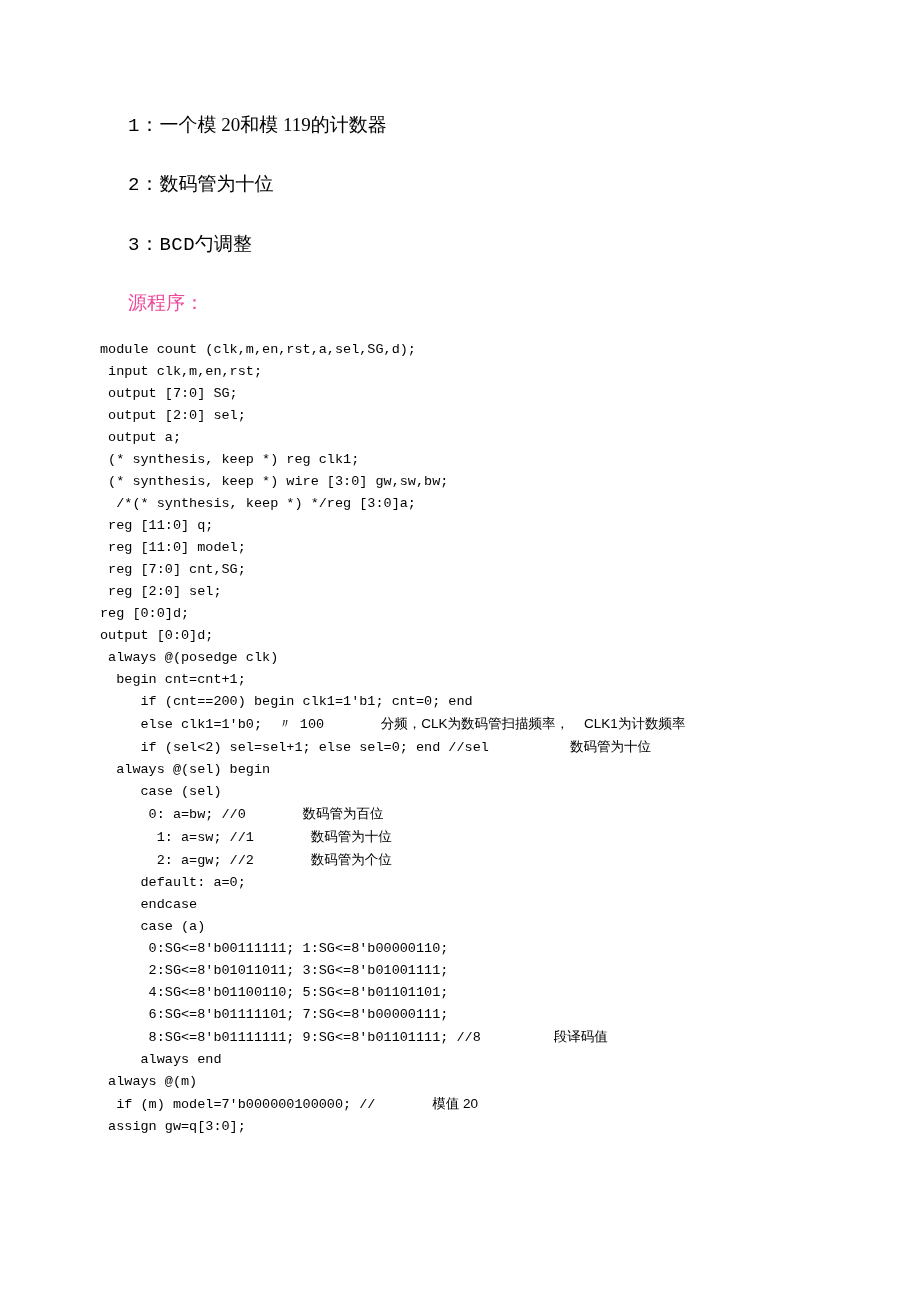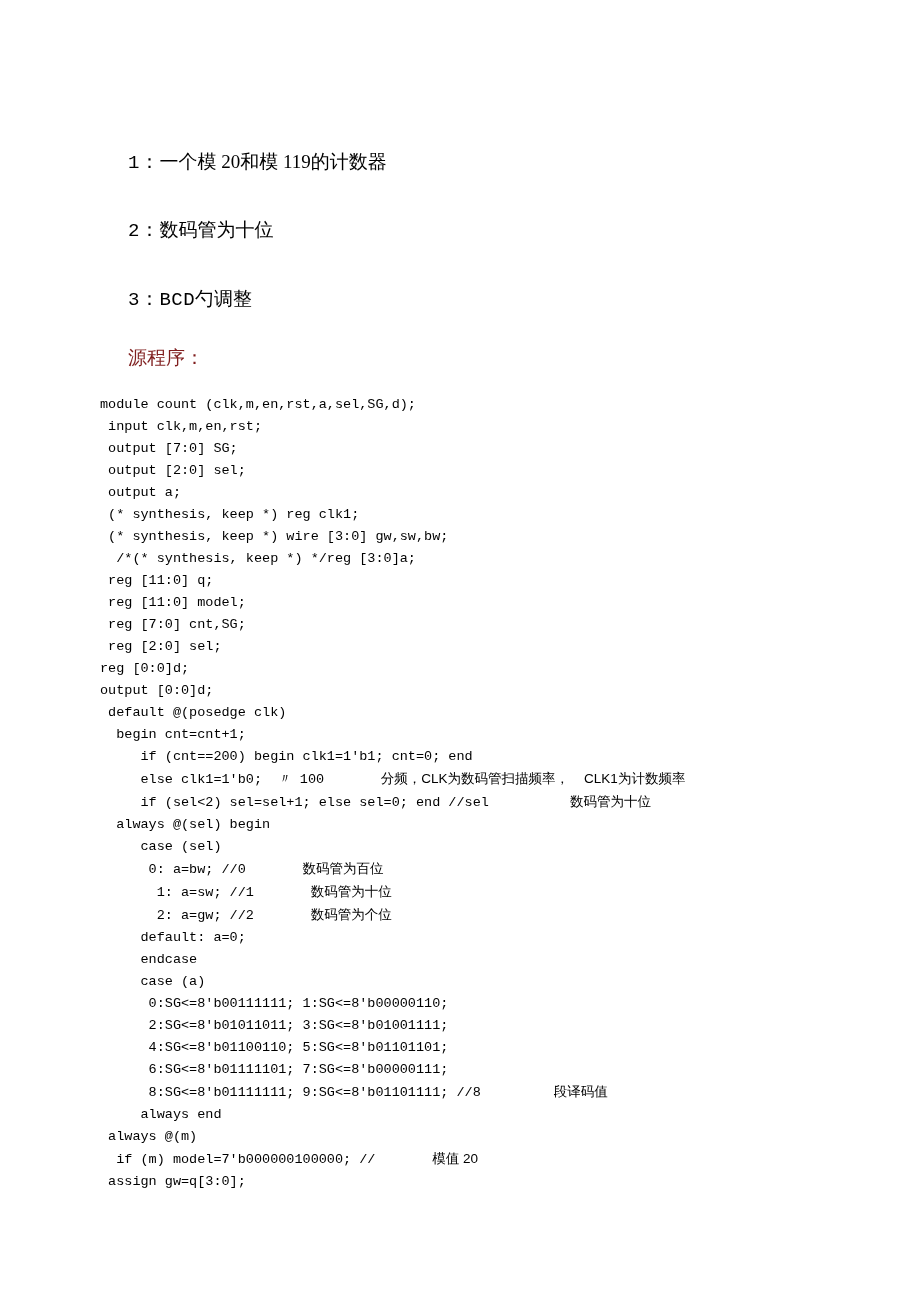--- a/index.html
+++ b/index.html
@@ -9,31 +9,30 @@
       padding: 110px 100px 60px 100px;
       font-family: "SimSun", "Songti SC", serif;
       color: #000;
       line-height: 1.6;
     }
     .heading {
       font-family: "SimSun", "Songti SC", serif;
       font-size: 19px;
       margin-bottom: 28px;
       margin-left: 28px;
-      margin-top: 37px;
     }
     .heading .numlabel {
       font-family: "Courier New", monospace;
       font-size: 19px;
       letter-spacing: 0.5px;
     }
     .heading-src {
       font-family: "SimSun", "Songti SC", serif;
       font-size: 19px;
-      color: #7f1d1d;
+      color: #ec4899;
       margin-bottom: 20px;
       margin-left: 28px;
     }
     .code {
       font-family: "Courier New", monospace;
       font-size: 13.5px;
       line-height: 22px;
       white-space: pre;
       color: #000;
     }
@@ -65,21 +64,21 @@
 <span> output a;</span>
 <span> (* synthesis, keep *) reg clk1;</span>
 <span> (* synthesis, keep *) wire [3:0] gw,sw,bw;</span>
 <span>  /*(* synthesis, keep *) */reg [3:0]a;</span>
 <span> reg [11:0] q;</span>
 <span> reg [11:0] model;</span>
 <span> reg [7:0] cnt,SG;</span>
 <span> reg [2:0] sel;</span>
 <span>reg [0:0]d;</span>
 <span>output [0:0]d;</span>
-<span> default @(posedge clk)</span>
+<span> always @(posedge clk)</span>
 <span>  begin cnt=cnt+1;</span>
 <span>     if (cnt==200) begin clk1=1'b1; cnt=0; end</span>
 <span>     else clk1=1'b0;  〃 100       </span><span class="cn">分频，CLK为数码管扫描频率，    CLK1为计数频率</span>
 <span>     if (sel&lt;2) sel=sel+1; else sel=0; end //sel          </span><span class="cn">数码管为十位</span>
 <span>  always @(sel) begin</span>
 <span>     case (sel)</span>
 <span>      0: a=bw; //0       </span><span class="cn">数码管为百位</span>
 <span>       1: a=sw; //1       </span><span class="cn">数码管为十位</span>
 <span>       2: a=gw; //2       </span><span class="cn">数码管为个位</span>
 <span>     default: a=0;</span>

